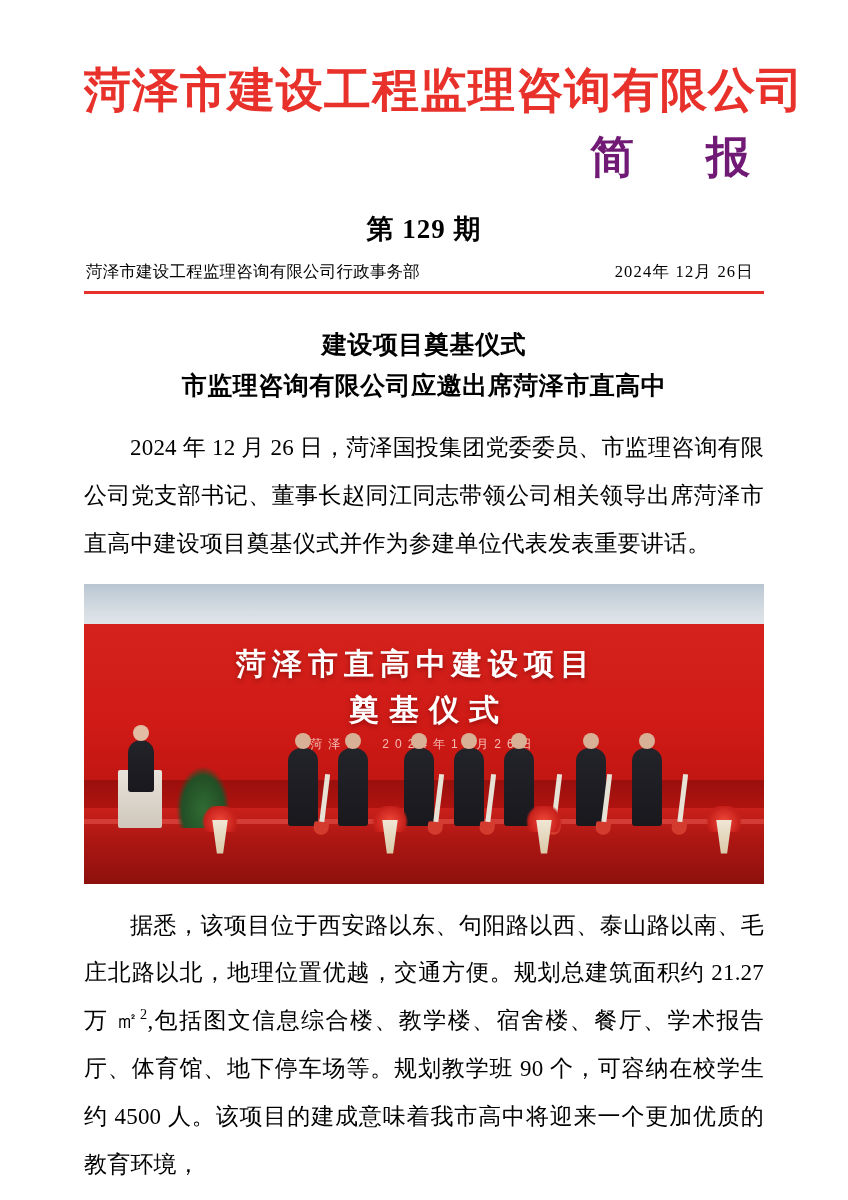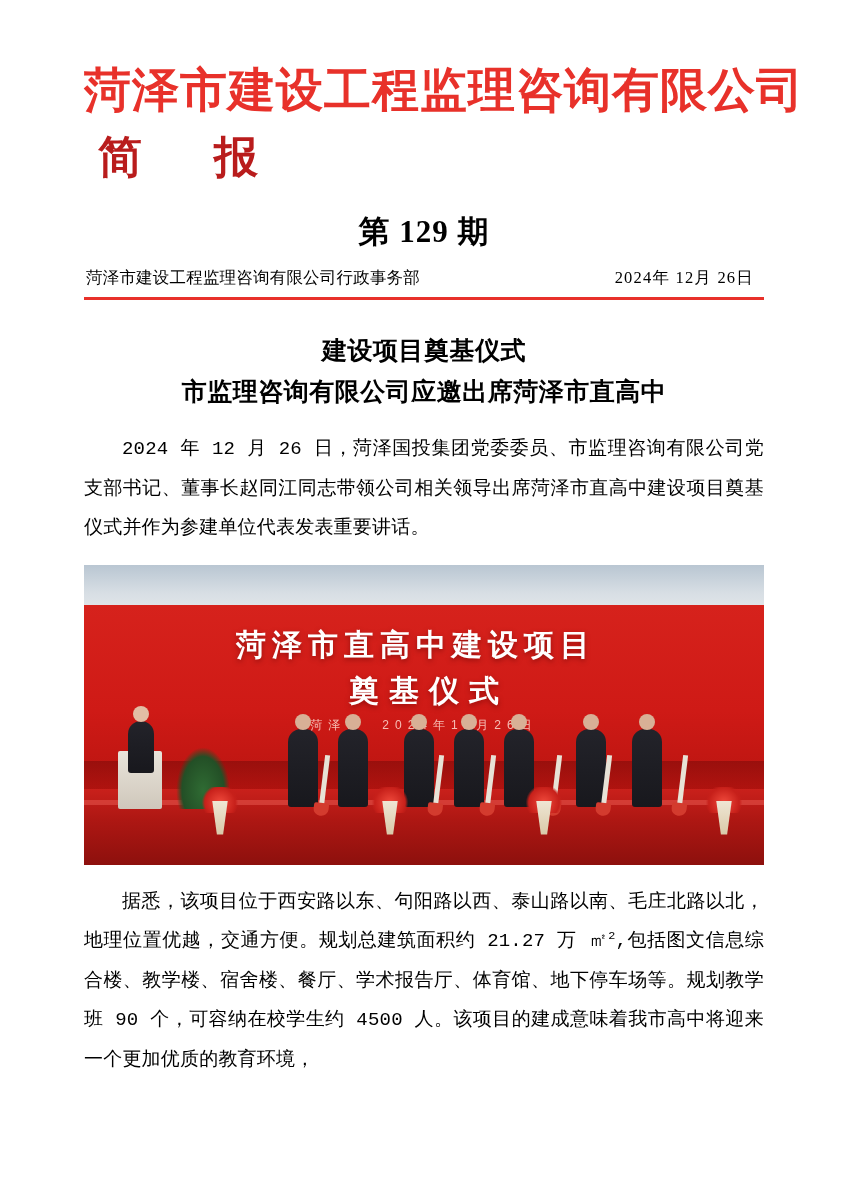--- a/index.html
+++ b/index.html
@@ -28,32 +28,32 @@
     color: #e8312a;
     font-family: "Liberation Serif", "DejaVu Serif", serif;
     font-size: 47px;
     font-weight: 700;
     letter-spacing: 1px;
     line-height: 1.22;
     margin: 22px 0 0 0;
     white-space: nowrap;
   }
   .masthead-sub {
-    text-align: left;
-    color: #b91c1c;
+    text-align: right;
+    color: #701a75;
     font-size: 44px;
     font-weight: 700;
     letter-spacing: 14px;
     line-height: 1.3;
     margin: 10px 0 0 0;
     text-indent: 14px;
   }
   .issue-line {
     text-align: center;
-    font-size: 31px;
+    font-size: 27px;
     font-weight: 700;
     letter-spacing: 1px;
     margin: 24px 0 0 0;
   }
   .dept-row {
     display: flex;
     align-items: flex-start;
     justify-content: space-between;
     font-size: 16.5px;
     margin: 14px 2px 0 2px;
@@ -78,28 +78,27 @@
   .article-title {
     text-align: center;
     font-family: "Liberation Sans", "DejaVu Sans", sans-serif;
     font-weight: 700;
     font-size: 25px;
     line-height: 1.65;
     margin: 30px 18px 0 18px;
     letter-spacing: 0.5px;
   }
   .para {
-    font-size: 19px;
+    font-size: 23px;
     line-height: 2.08;
     text-align: justify;
     text-justify: inter-ideograph;
     text-indent: 2em;
     margin: 18px 0 0 0;
     letter-spacing: 0.2px;
-    font-family: Liberation Mono, monospace;
   }
   .para sup {
     font-size: 0.62em;
     vertical-align: super;
     line-height: 0;
   }
 
   
   .photo-wrap {
     margin: 16px 0 0 0;

